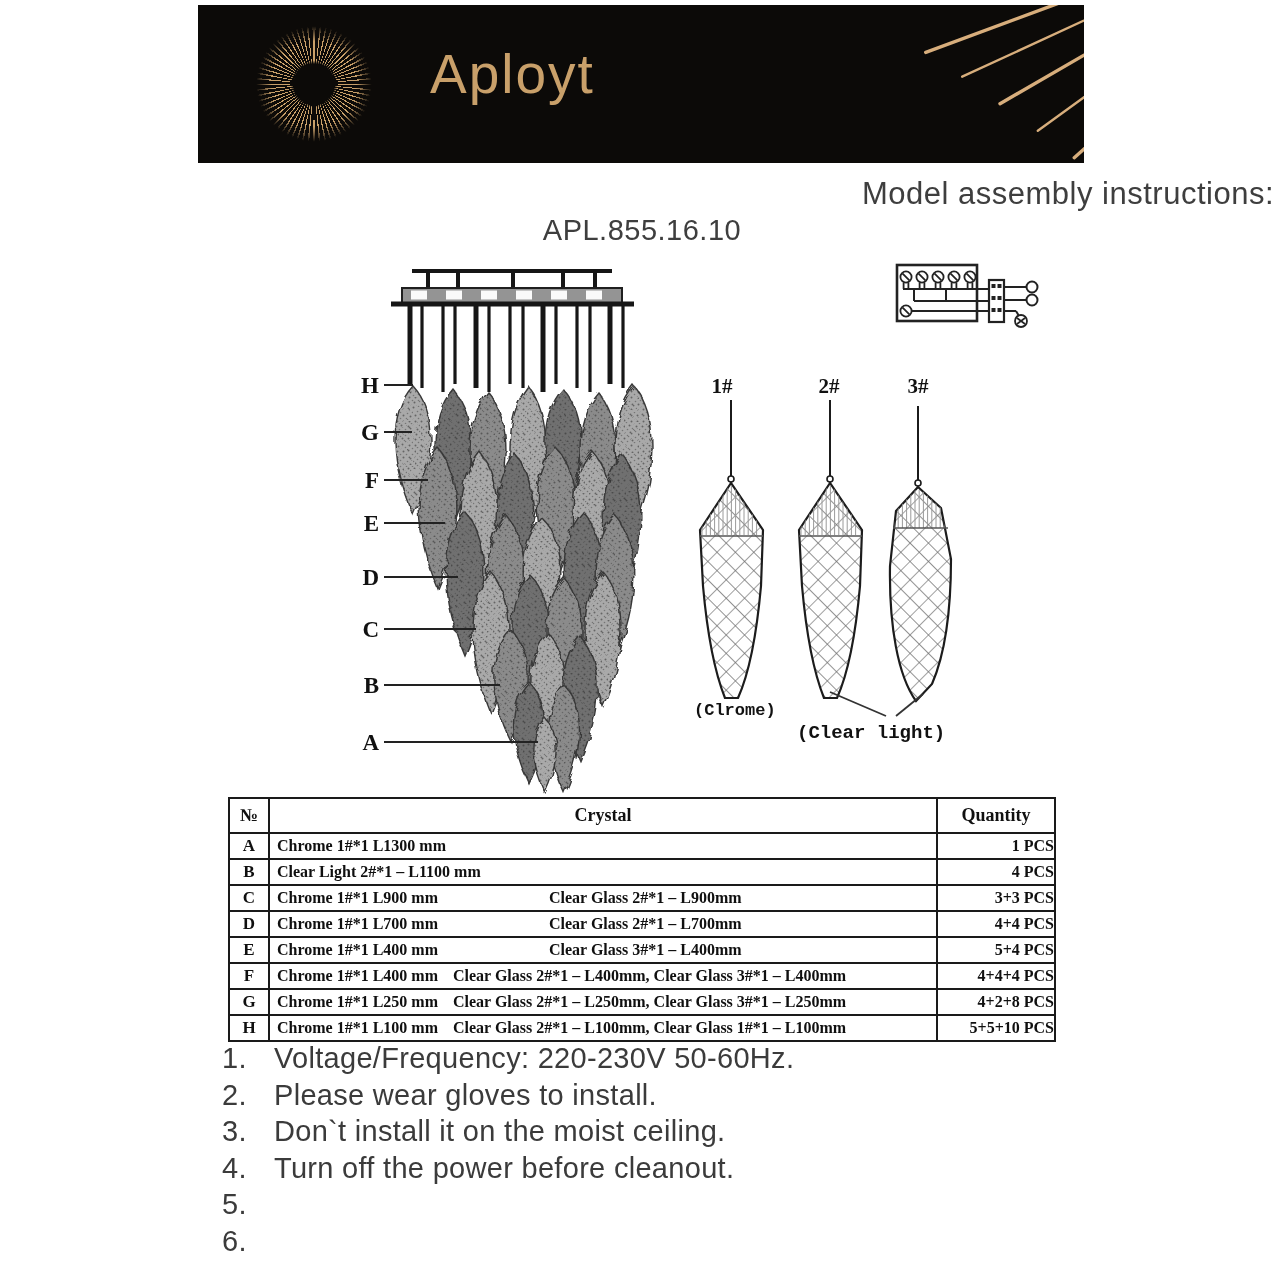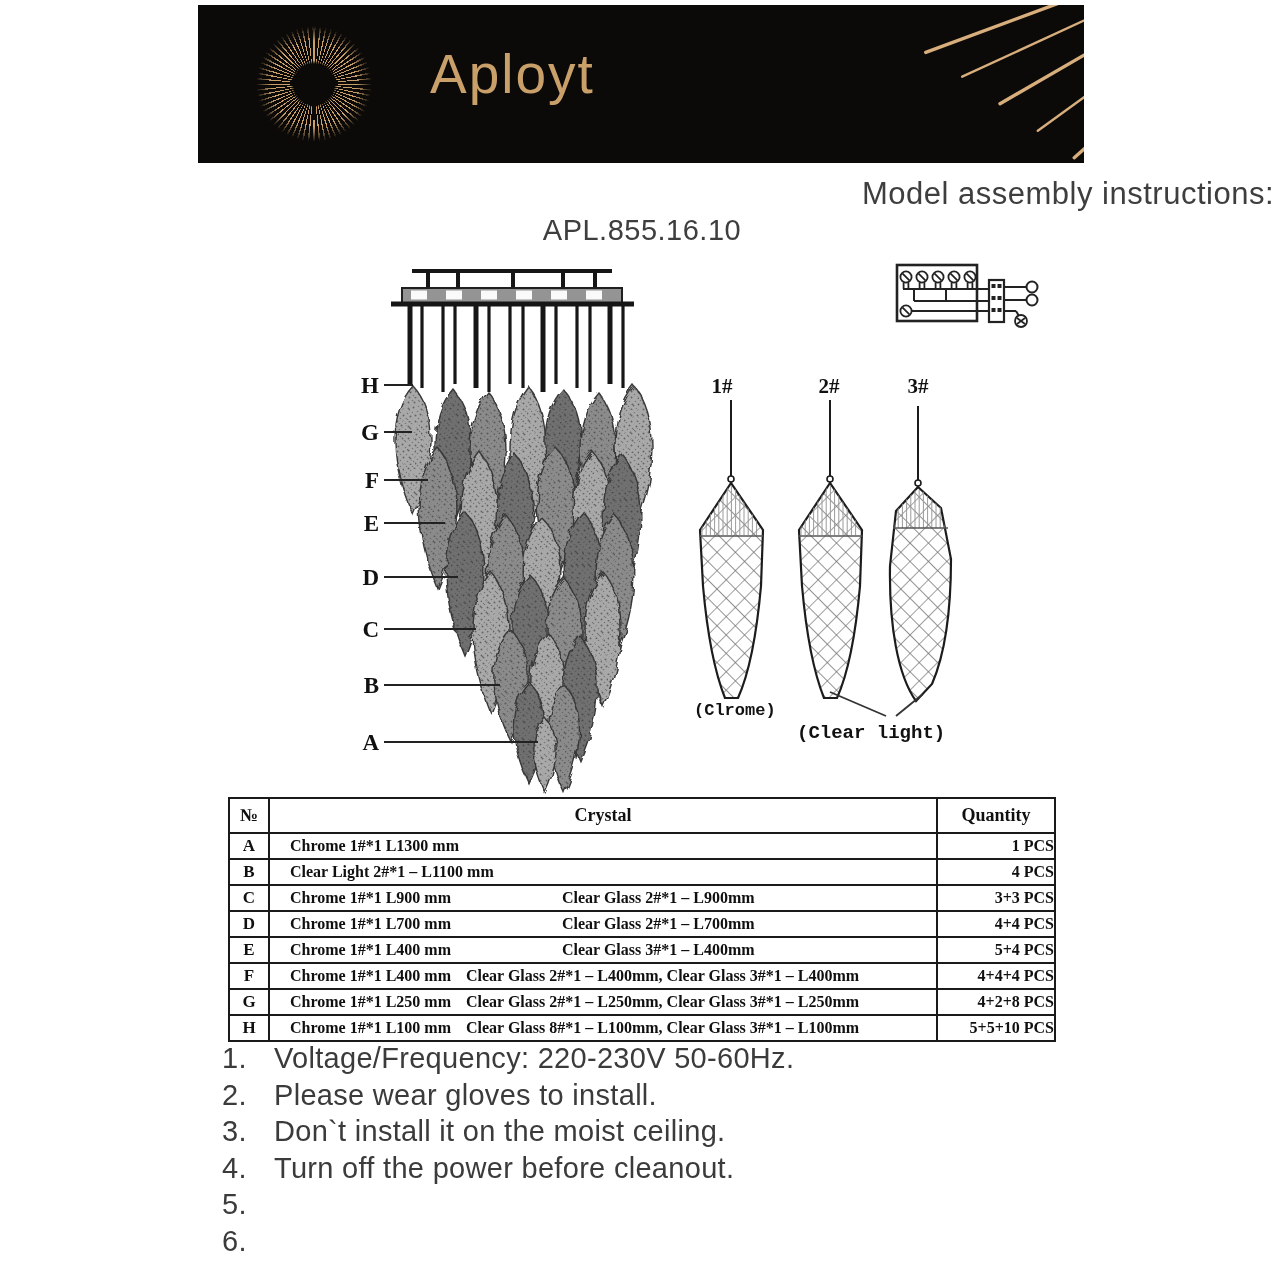--- a/index.html
+++ b/index.html
@@ -29,21 +29,21 @@
   #pendants{left:660px;top:360px;width:400px;height:400px}
   #wiring{left:885px;top:255px;width:180px;height:90px}
 
   
   .parts-table{position:absolute;left:228px;top:797px;width:826px;table-layout:fixed;
                border-collapse:collapse;font-family:"Liberation Serif",serif;font-weight:bold;color:#101010}
   .parts-table th,.parts-table td{border:2px solid #1a1a1a;padding:0;line-height:1.05}
   .parts-table th{height:33px;font-size:18px;text-align:center;vertical-align:middle}
   .parts-table td{height:24px;vertical-align:middle}
   td.no{text-align:center;font-size:17px}
-  td.crystal{padding-left:20px;font-size:16px;white-space:nowrap;overflow:hidden}
+  td.crystal{padding-left:7px;font-size:16px;white-space:nowrap;overflow:hidden}
   td.crystal .c1{display:inline-block;min-width:176px}
   td.crystal.wide .c1{min-width:272px}
   td.qty{text-align:right;font-size:16px}
 
   
   .instructions{position:absolute;left:222px;top:1044px;width:1010px;margin:0;padding:0;list-style:none}
   .instructions li{display:flex;font-size:29px;line-height:1;margin-bottom:7.5px;
                    letter-spacing:.3px;color:#3b3b3b}
   .instructions .num{width:52px;flex:none}
 </style>
@@ -391,21 +391,21 @@
           <td class="crystal "><span class="c1">Chrome 1#*1 L400 mm</span><span class="c2">Clear Glass 2#*1 – L400mm, Clear Glass 3#*1 – L400mm</span></td>
           <td class="qty">4+4+4 PCS</td>
         </tr>
         <tr>
           <td class="no">G</td>
           <td class="crystal "><span class="c1">Chrome 1#*1 L250 mm</span><span class="c2">Clear Glass 2#*1 – L250mm, Clear Glass 3#*1 – L250mm</span></td>
           <td class="qty">4+2+8 PCS</td>
         </tr>
         <tr>
           <td class="no">H</td>
-          <td class="crystal "><span class="c1">Chrome 1#*1 L100 mm</span><span class="c2">Clear Glass 8#*1 – L100mm, Clear Glass 3#*1 – L100mm</span></td>
+          <td class="crystal "><span class="c1">Chrome 1#*1 L100 mm</span><span class="c2">Clear Glass 2#*1 – L100mm, Clear Glass 1#*1 – L100mm</span></td>
           <td class="qty">5+5+10 PCS</td>
         </tr>
       </tbody>
   </table>
 
   <ol class="instructions" id="instructions-list">
       <li>
         <span class="num">1.</span>
         <span class="txt">Voltage/Frequency: 220-230V 50-60Hz.</span>
       </li>

